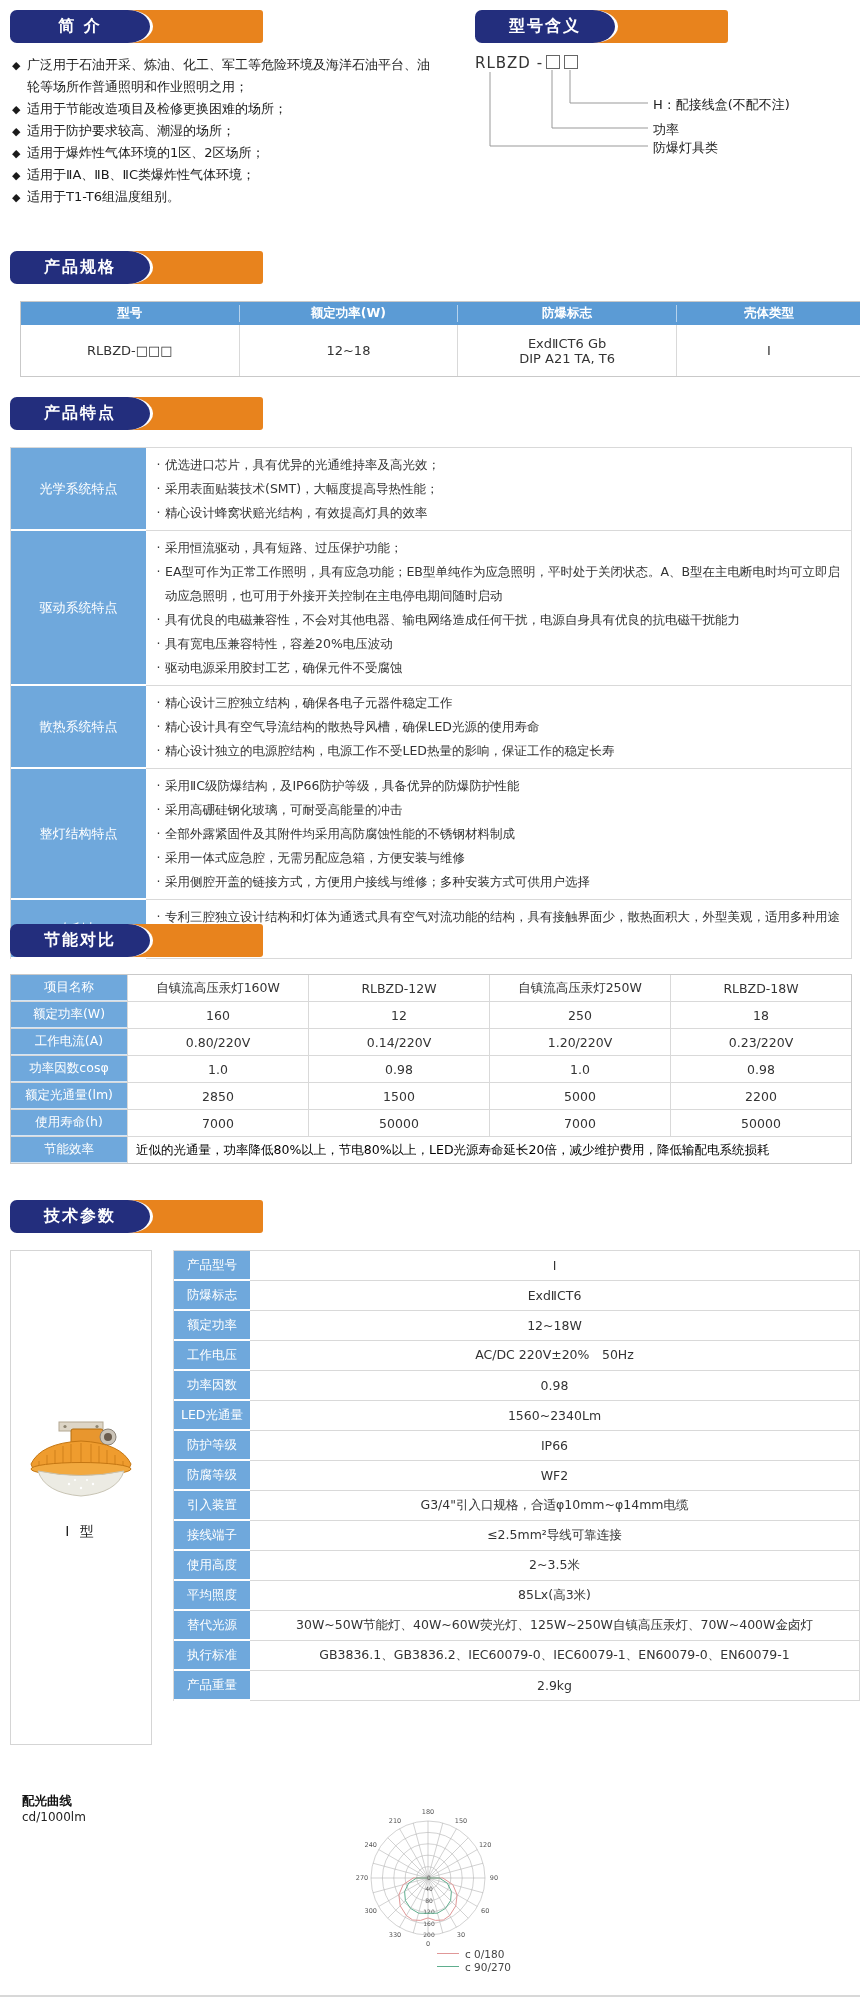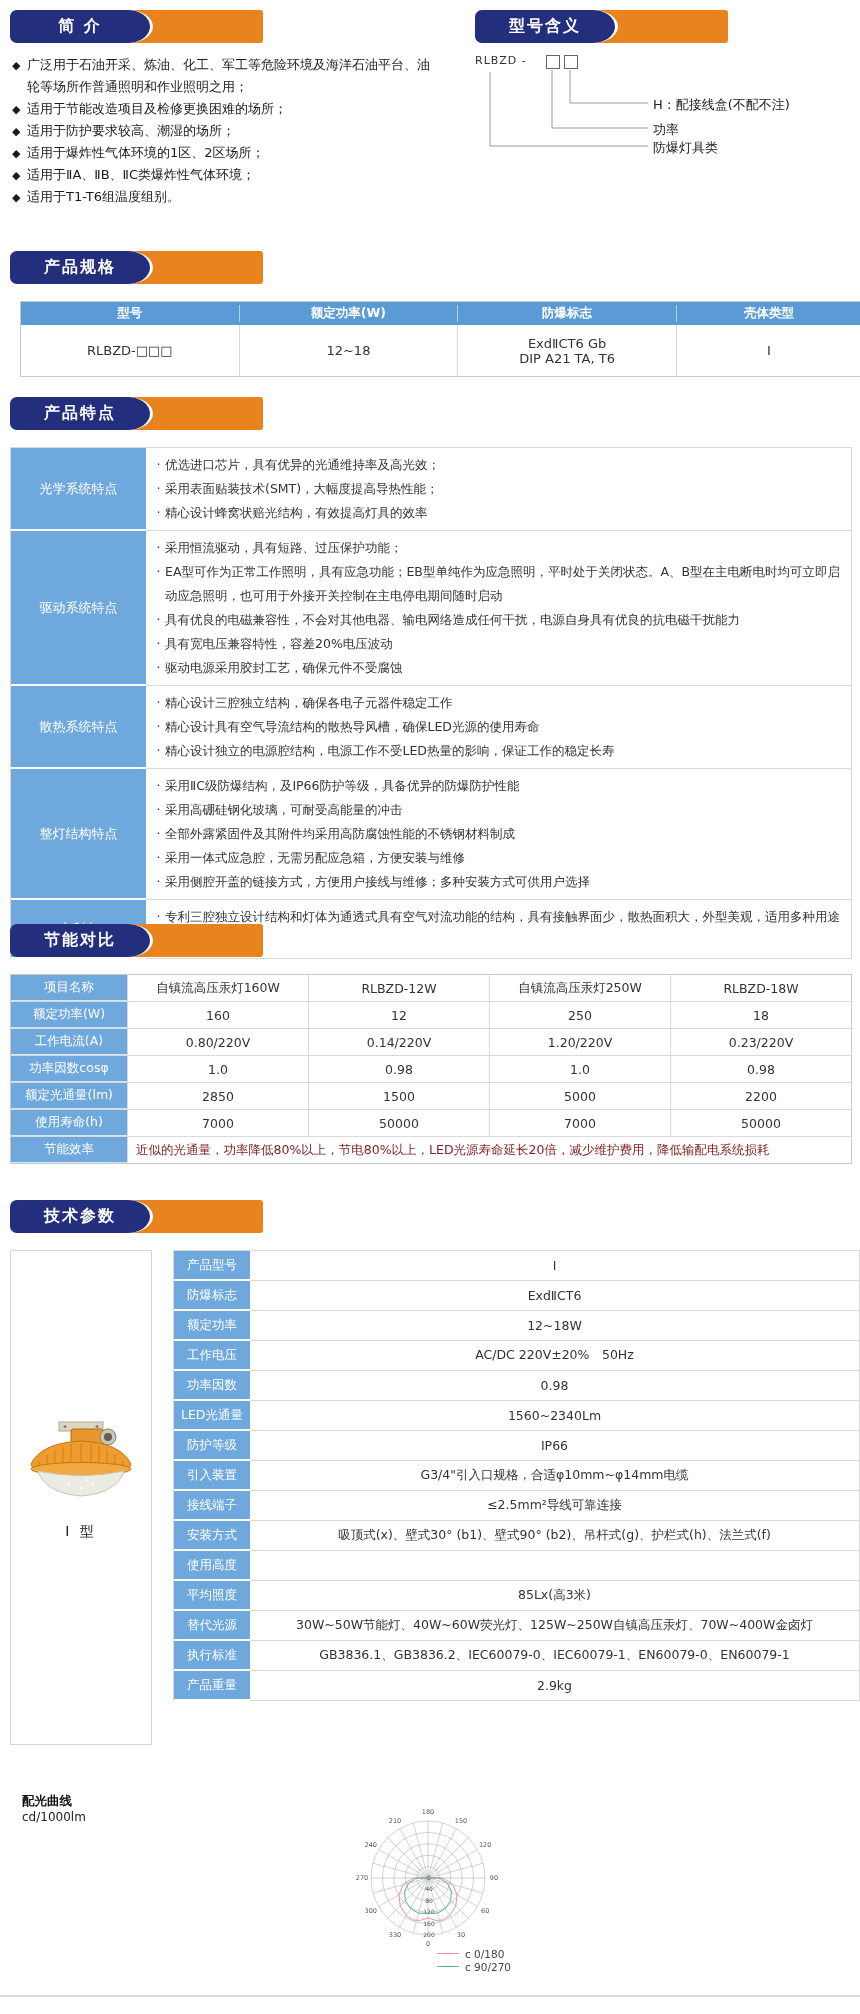--- a/index.html
+++ b/index.html
@@ -13,21 +13,21 @@
     border-radius:7px 26px 26px 7px / 7px 17px 17px 7px;border-right:3px solid #fff;
     display:flex;align-items:center;justify-content:center;color:#fff;font-weight:bold;font-size:16px;letter-spacing:2px;}
 
   
   .intro-list{position:absolute;left:12px;top:54px;width:430px;}
   .intro-item{display:flex;font-size:13px;line-height:22px;color:#1b1b1b;}
   .intro-item .mk{flex:0 0 15px;font-size:11px;transform:translateY(1px);}
 
   
   .model-diagram{position:absolute;left:470px;top:48px;width:390px;height:115px;}
-  .model-prefix{position:absolute;left:5px;top:6px;font-size:11px;color:#333;letter-spacing:1px;font-weight:500;}
+  .model-prefix{position:absolute;left:5px;top:6px;font-size:15px;color:#333;letter-spacing:1px;font-weight:500;}
   .code-box{position:absolute;top:7px;width:12px;height:12px;border:1.5px solid #666;background:#fff;}
   .md-label{position:absolute;left:183px;font-size:13px;color:#222;white-space:nowrap;}
   .md-svg{position:absolute;left:0;top:0;width:390px;height:115px;}
   .md-svg line{stroke:#999;stroke-width:1;}
 
   
   .spec-table{position:absolute;left:20px;top:301px;width:840px;border:1px solid #c9c9c9;font-size:12.5px;}
   .spec-h{display:flex;background:#5b9bd5;color:#fff;height:23px;align-items:center;}
   .spec-h > div{text-align:center;border-left:1px solid rgba(255,255,255,.55);font-weight:600;}
   .spec-h > div:first-child{border-left:none;}
@@ -45,21 +45,21 @@
   .feat-item{display:flex;font-size:12.5px;line-height:24px;color:#333;}
   .feat-item .dot{flex:0 0 13px;text-align:center;color:#333;}
 
   
   .energy-table{position:absolute;left:10px;top:974px;width:840px;border:1px solid #c9c9c9;font-size:12.5px;}
   .en-row{display:flex;border-top:1px solid #d9d9d9;background:#fff;}
   .en-row:first-child{border-top:none;}
   .en-label{flex:0 0 112px;background:#6fa8dc;color:#fff;display:flex;align-items:center;justify-content:center;
     border-bottom:1px solid rgba(255,255,255,.7);text-align:center;padding:4px 2px;}
   .en-cell{flex:1;display:flex;align-items:center;justify-content:center;border-left:1px solid #d9d9d9;color:#333;padding:4px 2px;min-height:18px;}
-  .en-summary{flex:1;display:flex;align-items:center;border-left:1px solid #d9d9d9;color:#7f1d1d;padding:4px 8px;}
+  .en-summary{flex:1;display:flex;align-items:center;border-left:1px solid #d9d9d9;color:#000000;padding:4px 8px;}
 
   
   .tech-img-box{position:absolute;left:10px;top:1250px;width:140px;height:493px;border:1px solid #d5d5d5;background:#fff;}
   .tech-img-box svg{position:absolute;left:10px;top:155px;width:120px;height:100px;}
   .tech-caption{position:absolute;left:0;right:0;top:272px;text-align:center;font-size:14px;color:#222;letter-spacing:3px;}
   .tech-table{position:absolute;left:173px;top:1250px;width:685px;border:1px solid #d9d9d9;border-bottom:none;font-size:12.5px;}
   .tp-row{display:flex;height:29px;background:#fff;border-bottom:1px solid #d9d9d9;}
   .tp-label{flex:0 0 76px;background:#6fa8dc;color:#fff;display:flex;align-items:center;justify-content:center;
     border-bottom:2px solid #fff;margin-bottom:-1px;font-size:12.5px;}
   .tp-value{flex:1;display:flex;align-items:center;justify-content:center;color:#333;text-align:center;padding:0 6px;}
@@ -384,33 +384,34 @@
       </div>
     <div class="tp-row">
         <div class="tp-label">LED光通量</div>
         <div class="tp-value">1560~2340Lm</div>
       </div>
     <div class="tp-row">
         <div class="tp-label">防护等级</div>
         <div class="tp-value">IP66</div>
       </div>
     <div class="tp-row">
+        <div class="tp-label">防腐等级</div>
+        <div class="tp-value">WF2</div>
+      </div>
+    <div class="tp-row">
         <div class="tp-label">引入装置</div>
         <div class="tp-value">G3/4"引入口规格，合适φ10mm~φ14mm电缆</div>
       </div>
     <div class="tp-row">
         <div class="tp-label">接线端子</div>
         <div class="tp-value">≤2.5mm²导线可靠连接</div>
       </div>
     <div class="tp-row">
-        <div class="tp-label">安装方式</div>
-        <div class="tp-value">吸顶式(x)、壁式30° (b1)、壁式90° (b2)、吊杆式(g)、护栏式(h)、法兰式(f)</div>
-      </div>
-    <div class="tp-row">
         <div class="tp-label">使用高度</div>
+        <div class="tp-value">2~3.5米</div>
       </div>
     <div class="tp-row">
         <div class="tp-label">平均照度</div>
         <div class="tp-value">85Lx(高3米)</div>
       </div>
     <div class="tp-row">
         <div class="tp-label">替代光源</div>
         <div class="tp-value">30W~50W节能灯、40W~60W荧光灯、125W~250W自镇高压汞灯、70W~400W金卤灯</div>
       </div>
     <div class="tp-row">

